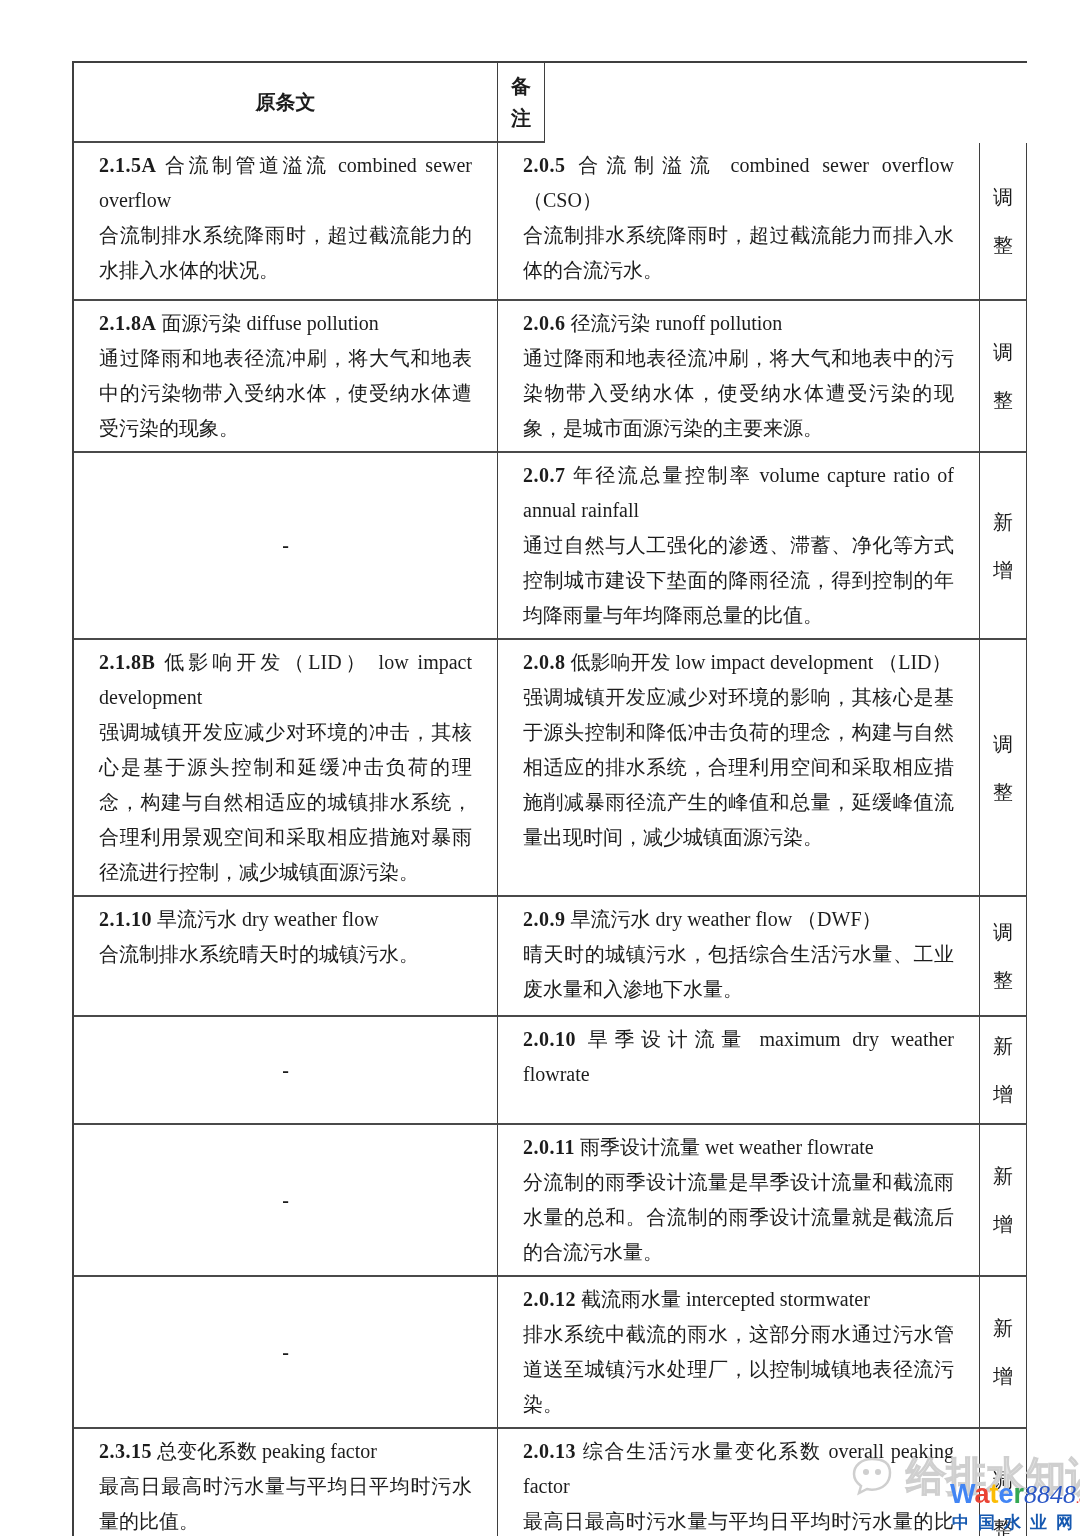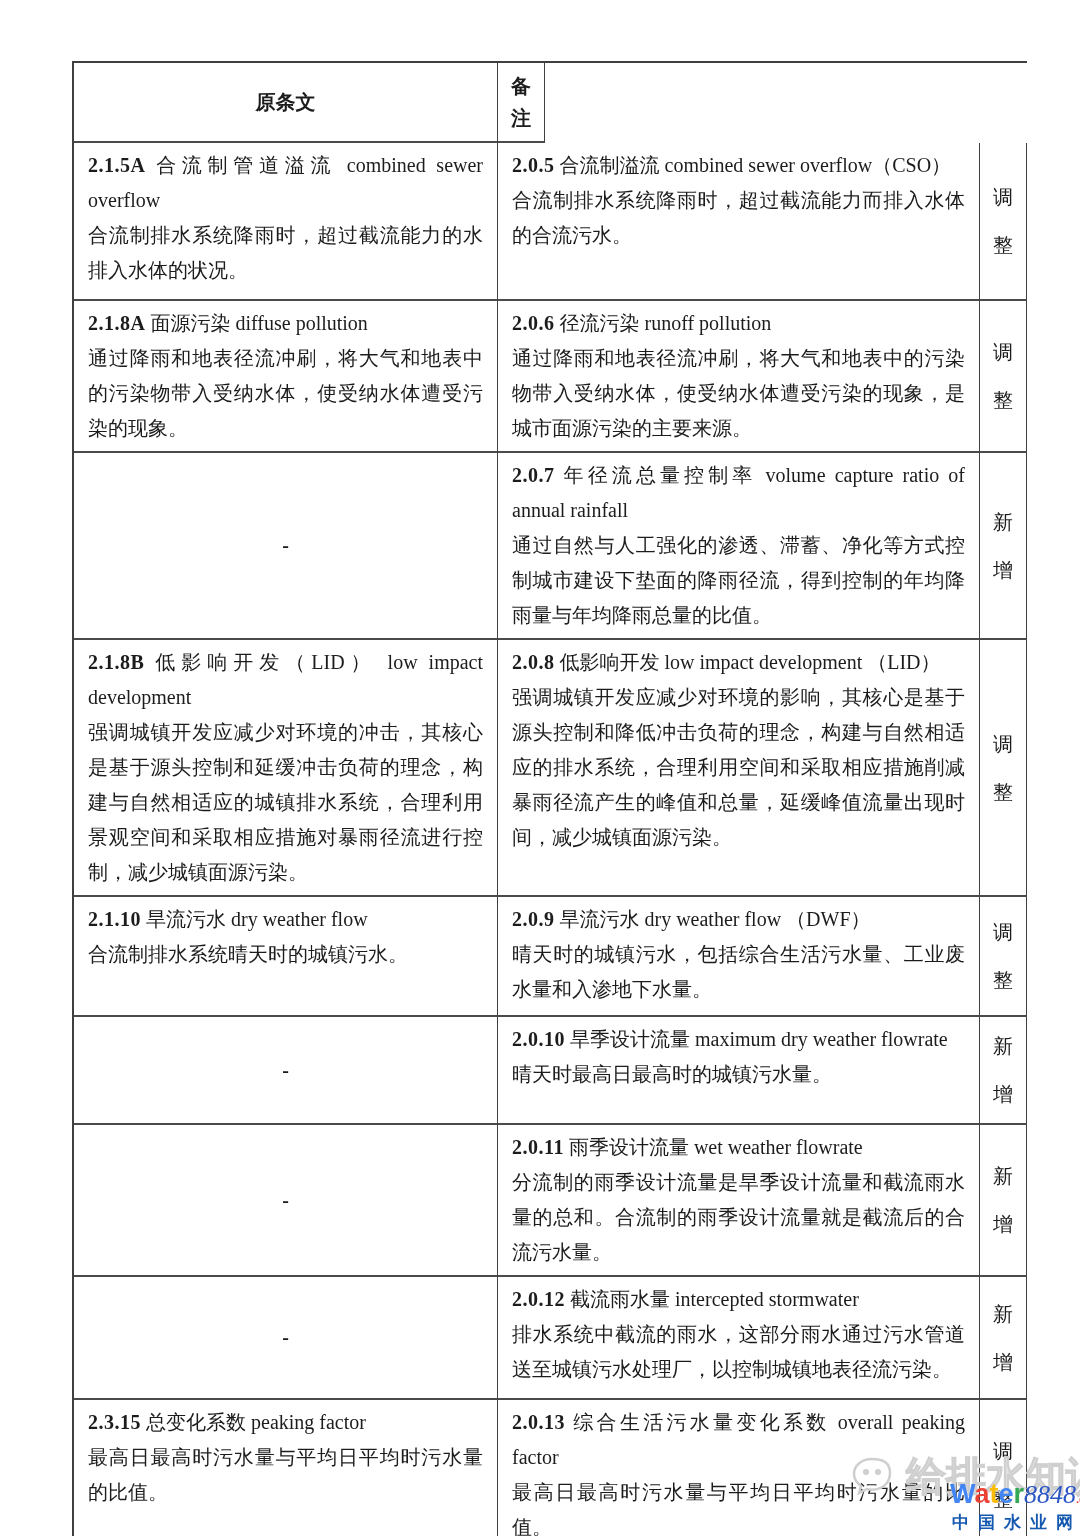--- a/index.html
+++ b/index.html
@@ -13,21 +13,21 @@
     position:absolute;left:72px;top:61px;width:953px;
     border-left:2px solid #3f3f3f;border-top:2px solid #3f3f3f;
     background:#fff;
   }
   .row{display:flex;width:100%;}
   .cell{
     box-sizing:border-box;
     border-right:1.5px solid #3f3f3f;
     border-bottom:2px solid #4a4a4a;
     font-size:20px;line-height:35px;
-    padding:5px 14px;
+    padding:5px 25px;
   }
   .cell-old{width:424px;}
   .cell-new{width:482px;}
   .cell-remark{
     width:47px;display:flex;flex-direction:column;
     align-items:center;justify-content:center;padding:5px 2px;
   }
   .remark-char{display:block;line-height:1;margin:14px 0;}
   
   .header-row .cell{
@@ -160,21 +160,20 @@
           <span class="remark-char">整</span>
         </div>
   </div>
 
   <div class="row">
     <div class="cell cell-old dash-cell">
           <span>-</span>
         </div>
     <div class="cell cell-new">
           <p><span class="clause-number">2.0.10</span>  旱季设计流量 maximum dry weather flowrate</p>
-          <p>晴天时最高日最高时的城镇污水量。</p>
         </div>
     <div class="cell cell-remark">
           <span class="remark-char">新</span>
           <span class="remark-char">增</span>
         </div>
   </div>
 
   <div class="row">
     <div class="cell cell-old dash-cell">
           <span>-</span>

